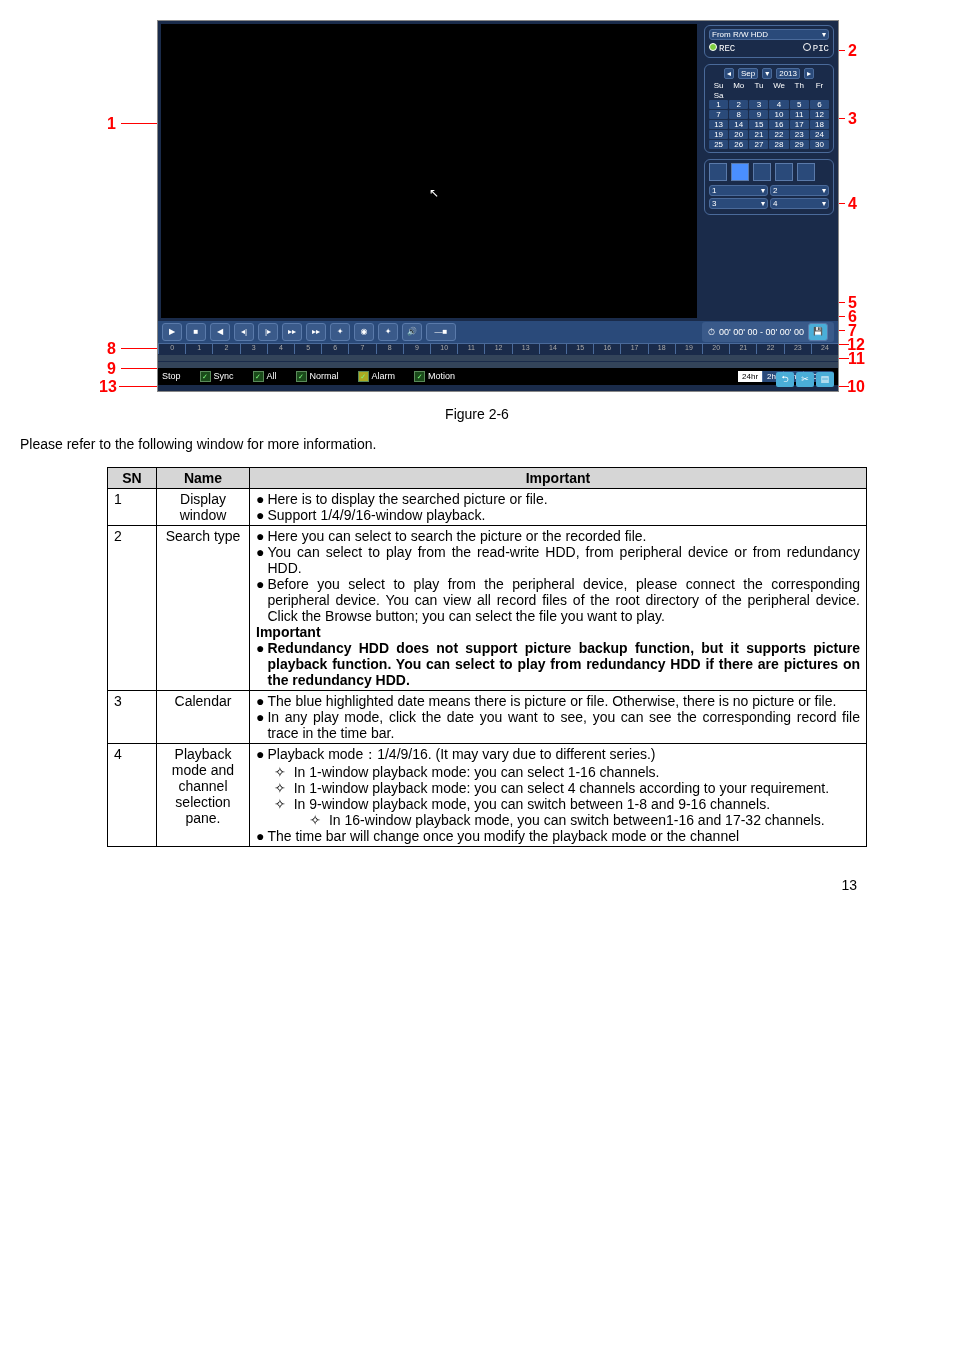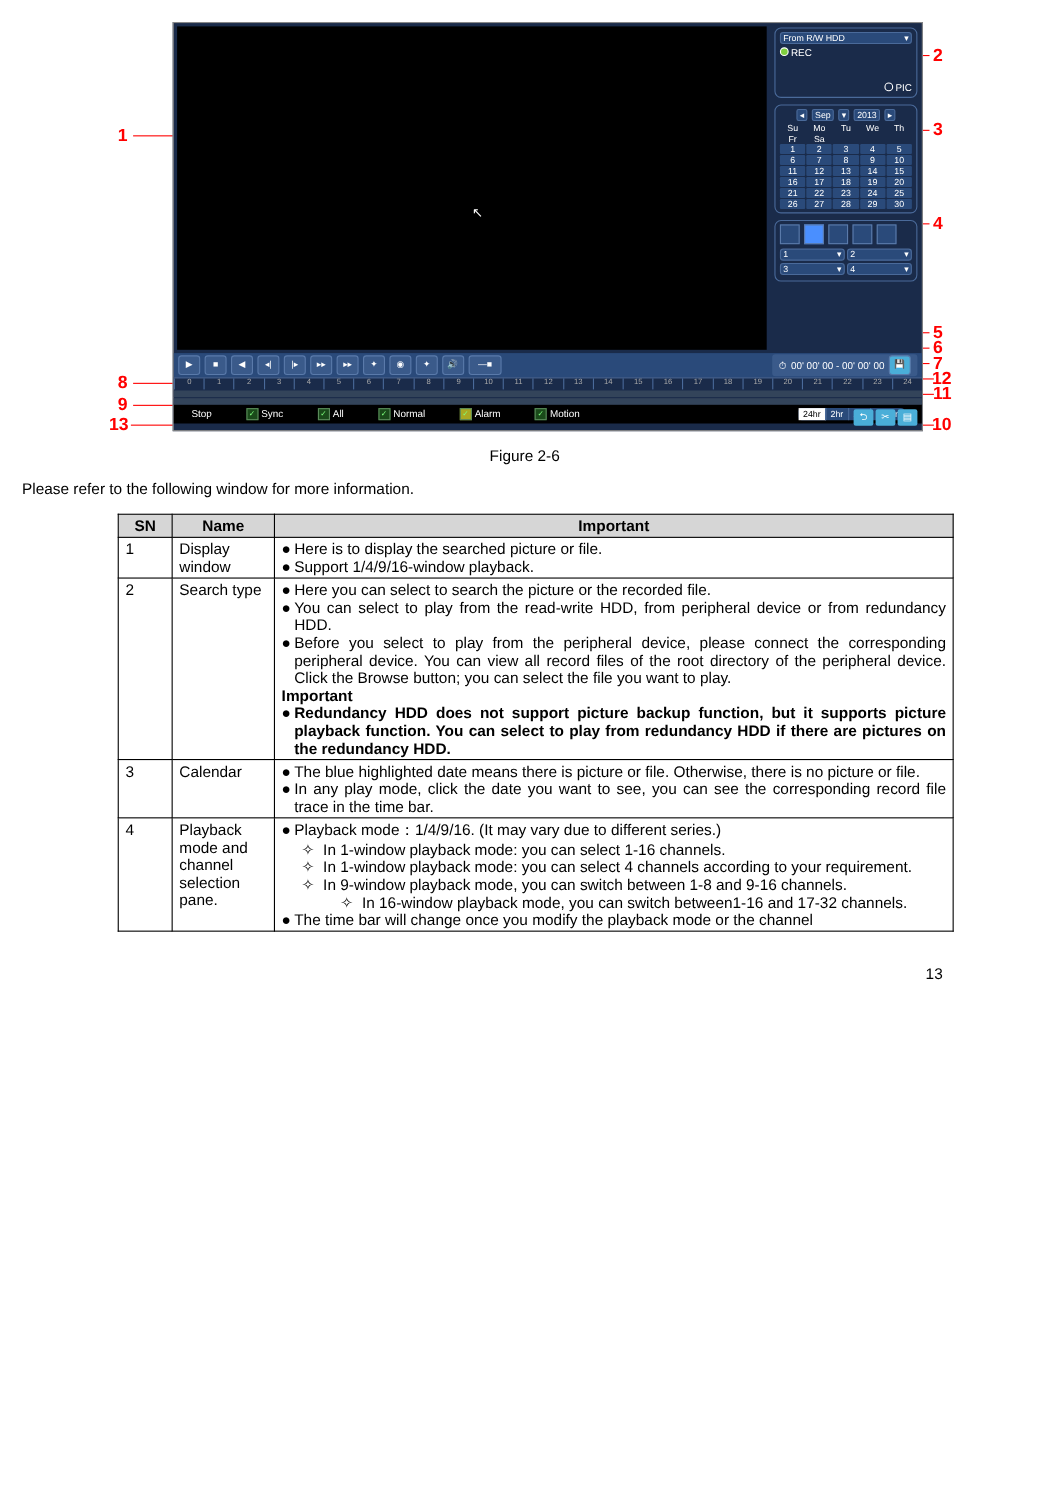--- a/index.html
+++ b/index.html
@@ -49,33 +49,35 @@
   .side-box {
     border: 1px solid #4a6a9a;
     border-radius: 6px;
     padding: 3px 4px;
     margin-bottom: 6px;
     background: #1a2b4a;
   }
   .side-box-row {
     display: flex;
     gap: 6px;
+    align-items: center;
+    font-family: Liberation Mono, monospace;
   }
   .radio-dot { width: 6px; height: 6px; border: 1px solid #fff; border-radius: 50%; display: inline-block; margin-right: 2px; background: #7fcf3f; }
   .radio-dot.off { background: none; }
   .cal-header { display: flex; gap: 4px; justify-content: center; margin-bottom: 2px; }
   .cal-cell {
     background: #2a4a7a;
     border: 1px solid #4a6a9a;
     border-radius: 2px;
     padding: 0 2px;
     font-size: 8px;
     text-align: center;
   }
-  .cal-grid { display: grid; grid-template-columns: repeat(5, 1fr); gap: 1px; font-size: 8px; }
+  .cal-grid { display: grid; grid-template-columns: repeat(6, 1fr); gap: 1px; font-size: 8px; }
   .cal-day { text-align: center; color: #fff; }
   .cal-num { background: #2a4a7a; text-align: center; border-radius: 1px; }
   .layout-icons { display: flex; gap: 4px; margin-bottom: 4px; }
   .layout-icon { width: 16px; height: 16px; background: #2a4a7a; border: 1px solid #5a7aaa; }
   .layout-icon.sel { background: #4a8fff; }
   .ch-row { display: flex; gap: 2px; margin-bottom: 2px; }
   .ch-sel { flex: 1; background: #2a4a7a; border: 1px solid #4a6a9a; border-radius: 3px; font-size: 8px; padding: 0 2px; display: flex; justify-content: space-between; }
   .dvr-icons-right {
     position: absolute;
     bottom: 4px;
@@ -122,22 +124,22 @@
   }
   .timeline-scale { height: 10px; display: flex; font-size: 7px; color: #aaa; }
   .timeline-scale div { flex: 1; text-align: center; border-left: 1px solid #4a6a9a; }
   .timeline-bar { height: 6px; background: #33445a; margin: 1px 0; }
   .dvr-status {
     height: 18px;
     background: #000;
     border-top: 1px solid #4a6a9a;
     display: flex;
     align-items: center;
-    padding: 0 16px;
-    gap: 31px;
+    padding: 0 4px;
+    gap: 19px;
     font-size: 9px;
     color: #fff;
   }
   .status-item { display: flex; align-items: center; gap: 3px; }
   .chk { width: 9px; height: 9px; background: #1a4a1a; border: 1px solid #5a8a5a; display: inline-block; font-size: 7px; text-align: center; line-height: 9px; color: #7fff7f; }
   .zoom-pills {
     margin-left: auto;
     display: flex;
     background: #2a4a7a;
     border-radius: 3px;
@@ -180,21 +182,21 @@
     vertical-align: top;
     text-align: left;
     font-size: 14px;
   }
   th {
     background: #d6d6d6;
     font-weight: bold;
     text-align: center;
   }
   td.sn { text-align: left; width: 36px; }
-  td.nm { width: 80px; }
+  td.nm { width: 80px; text-align: center; }
   .bullet { display: flex; align-items: flex-start; }
   .bullet .dot { margin-right: 3px; }
   .diamond { margin: 0 8px 0 18px; }
   .justify { text-align: justify; }
   .page-num {
     text-align: right;
     width: 760px;
     margin: 30px auto 0;
     font-size: 14px;
   }
@@ -245,21 +247,21 @@
         <div class="dvr-cursor">↖</div>
       </div>
       <div class="dvr-side">
         <div class="side-box">
           <div class="ch-sel" style="margin-bottom:3px;">
               <span>From R/W HDD</span>
               <span>▾</span>
             </div>
           <div class="side-box-row">
             <span><span class="radio-dot"></span><span>REC</span></span>
-            <span style="margin-left:auto;margin-top:32px;"><span class="radio-dot off"></span><span>PIC</span></span>
+            <span style="margin-left:auto;"><span class="radio-dot off"></span><span>PIC</span></span>
           </div>
         </div>
         <div class="side-box">
           <div class="cal-header">
             <span class="cal-cell">◂</span>
             <span class="cal-cell">Sep</span>
             <span class="cal-cell">▾</span>
             <span class="cal-cell">2013</span>
             <span class="cal-cell">▸</span>
           </div>

